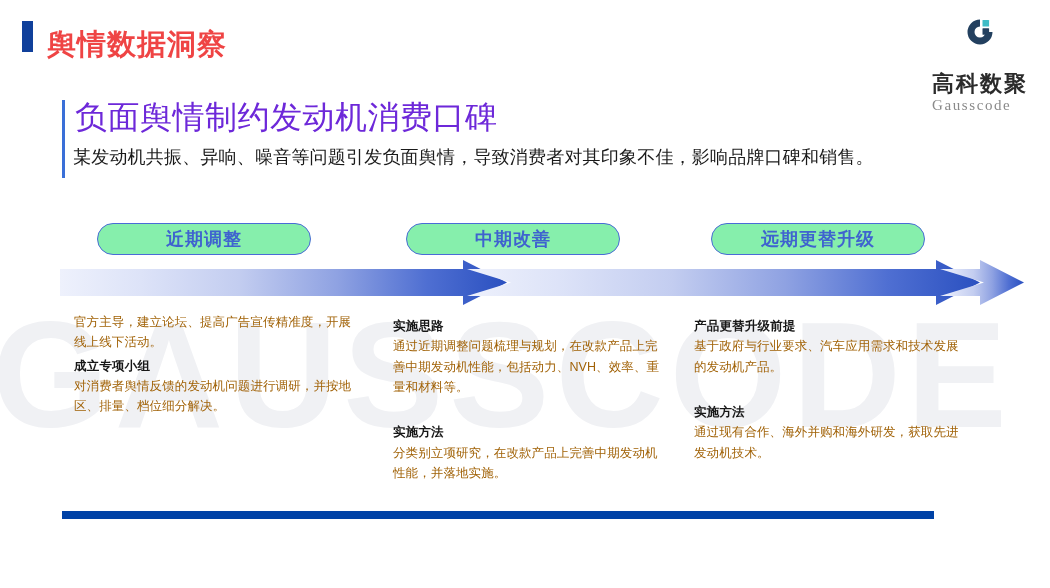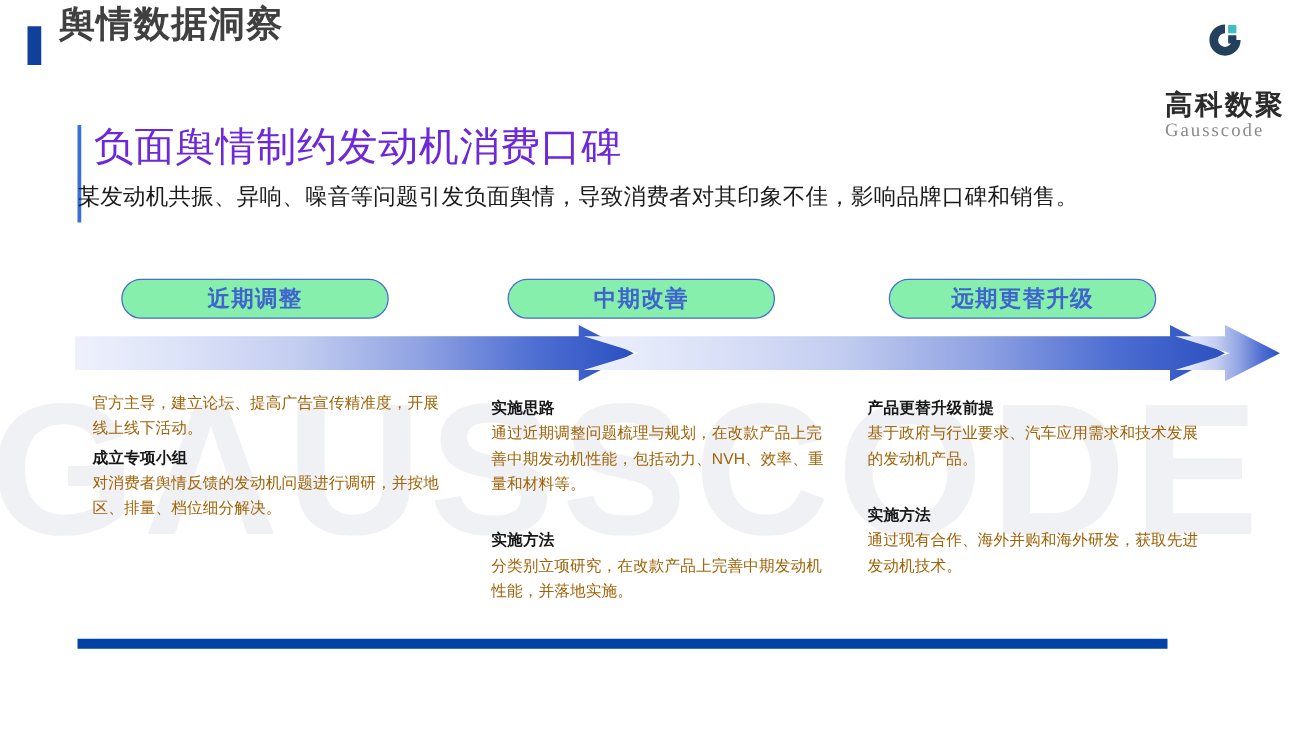--- a/index.html
+++ b/index.html
@@ -27,42 +27,42 @@
     z-index:0;
   }
 
   
   .header{position:absolute;left:0;top:0;width:1050px;height:72px;z-index:3;}
   .header-bar{
     position:absolute;left:22px;top:21px;
     width:11px;height:31px;background:#10409b;
   }
   .header-title{
-    position:absolute;left:47px;top:0;
-    font-size:29px;font-weight:700;color:#404040;
+    position:absolute;left:47px;top:25px;
+    font-size:29px;font-weight:700;color:#ef4444;
     letter-spacing:1px;
     white-space:nowrap;
   }
 
   
   .logo{position:absolute;right:22px;top:16px;height:42px;display:flex;align-items:center;gap:24px;flex-direction:column;}
   .logo-mark{position:relative;width:33px;height:33px;flex:0 0 auto;}
   .logo-text{display:flex;flex-direction:column;justify-content:center;line-height:1;}
   .logo-cn{font-size:22px;font-weight:700;color:#2b2b2b;letter-spacing:2px;}
   .logo-en{font-size:15px;color:#8a8a8a;letter-spacing:1.6px;margin-top:3px;font-family:"Liberation Serif",serif;}
 
   
   .lead{position:absolute;left:62px;top:96px;z-index:3;}
   .lead-rule{position:absolute;left:0;top:4px;width:3px;height:78px;background:#3a6fd8;}
   .lead-h{
     position:absolute;left:13px;top:0;
     font-size:32px;font-weight:400;color:#6d28d9;letter-spacing:.5px;white-space:nowrap;
   }
   .lead-p{
-    position:absolute;left:0;top:49px;
+    position:absolute;left:11px;top:49px;
     font-size:18px;color:#1a1a1a;letter-spacing:.2px;white-space:nowrap;
   }
 
   
   .pill{
     position:absolute;top:223px;height:30px;
     border:1.6px solid #4a6bd6;border-radius:16px;background:#86efac;
     display:flex;align-items:center;justify-content:center;
     font-size:18px;font-weight:700;color:#3f63cf;letter-spacing:1px;
     z-index:3;

